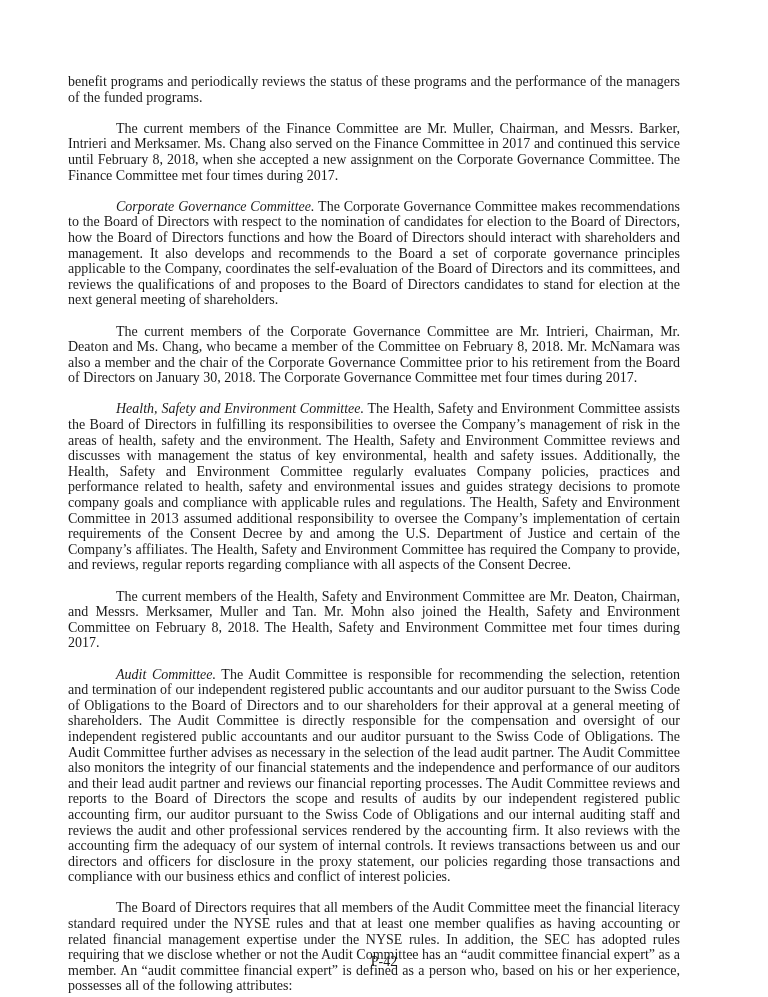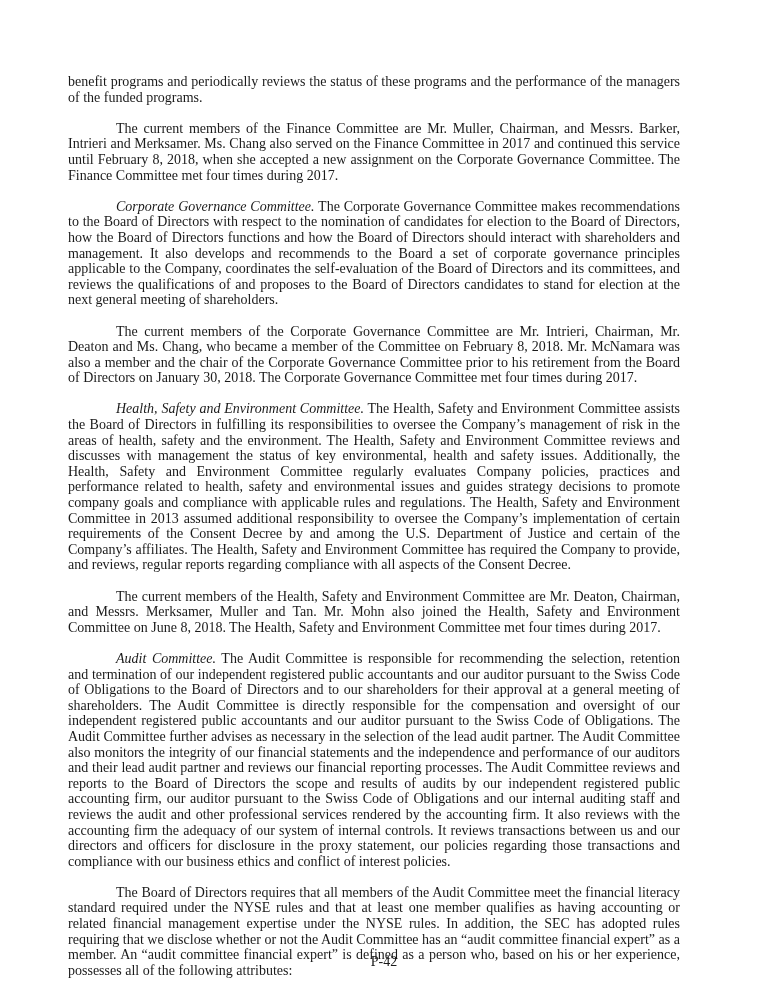--- a/index.html
+++ b/index.html
@@ -70,21 +70,21 @@
   <p class="para indent">
     <span class="heading-ital">Corporate Governance Committee.</span><span> The Corporate Governance Committee makes recommendations to the Board of Directors with respect to the nomination of candidates for election to the Board of Directors, how the Board of Directors functions and how the Board of Directors should interact with shareholders and management. It also develops and recommends to the Board a set of corporate governance principles applicable to the Company, coordinates the self-evaluation of the Board of Directors and its committees, and reviews the qualifications of and proposes to the Board of Directors candidates to stand for election at the next general meeting of shareholders.</span>
   </p>
   <p class="para indent">
     <span class="heading-ital"></span><span>The current members of the Corporate Governance Committee are Mr. Intrieri, Chairman, Mr. Deaton and Ms. Chang, who became a member of the Committee on February 8, 2018. Mr. McNamara was also a member and the chair of the Corporate Governance Committee prior to his retirement from the Board of Directors on January 30, 2018. The Corporate Governance Committee met four times during 2017.</span>
   </p>
   <p class="para indent">
     <span class="heading-ital">Health, Safety and Environment Committee.</span><span> The Health, Safety and Environment Committee assists the Board of Directors in fulfilling its responsibilities to oversee the Company’s management of risk in the areas of health, safety and the environment. The Health, Safety and Environment Committee reviews and discusses with management the status of key environmental, health and safety issues. Additionally, the Health, Safety and Environment Committee regularly evaluates Company policies, practices and performance related to health, safety and environmental issues and guides strategy decisions to promote company goals and compliance with applicable rules and regulations. The Health, Safety and Environment Committee in 2013 assumed additional responsibility to oversee the Company’s implementation of certain requirements of the Consent Decree by and among the U.S. Department of Justice and certain of the Company’s affiliates. The Health, Safety and Environment Committee has required the Company to provide, and reviews, regular reports regarding compliance with all aspects of the Consent Decree.</span>
   </p>
   <p class="para indent">
-    <span class="heading-ital"></span><span>The current members of the Health, Safety and Environment Committee are Mr. Deaton, Chairman, and Messrs. Merksamer, Muller and Tan. Mr. Mohn also joined the Health, Safety and Environment Committee on June 8, 2018. The Health, Safety and Environment Committee met four times during 2017.</span>
+    <span class="heading-ital"></span><span>The current members of the Health, Safety and Environment Committee are Mr. Deaton, Chairman, and Messrs. Merksamer, Muller and Tan. Mr. Mohn also joined the Health, Safety and Environment Committee on February 8, 2018. The Health, Safety and Environment Committee met four times during 2017.</span>
   </p>
   <p class="para indent">
     <span class="heading-ital">Audit Committee.</span><span> The Audit Committee is responsible for recommending the selection, retention and termination of our independent registered public accountants and our auditor pursuant to the Swiss Code of Obligations to the Board of Directors and to our shareholders for their approval at a general meeting of shareholders. The Audit Committee is directly responsible for the compensation and oversight of our independent registered public accountants and our auditor pursuant to the Swiss Code of Obligations. The Audit Committee further advises as necessary in the selection of the lead audit partner. The Audit Committee also monitors the integrity of our financial statements and the independence and performance of our auditors and their lead audit partner and reviews our financial reporting processes. The Audit Committee reviews and reports to the Board of Directors the scope and results of audits by our independent registered public accounting firm, our auditor pursuant to the Swiss Code of Obligations and our internal auditing staff and reviews the audit and other professional services rendered by the accounting firm. It also reviews with the accounting firm the adequacy of our system of internal controls. It reviews transactions between us and our directors and officers for disclosure in the proxy statement, our policies regarding those transactions and compliance with our business ethics and conflict of interest policies.</span>
   </p>
   <p class="para indent">
     <span class="heading-ital"></span><span>The Board of Directors requires that all members of the Audit Committee meet the financial literacy standard required under the NYSE rules and that at least one member qualifies as having accounting or related financial management expertise under the NYSE rules. In addition, the SEC has adopted rules requiring that we disclose whether or not the Audit Committee has an “audit committee financial expert” as a member. An “audit committee financial expert” is defined as a person who, based on his or her experience, possesses all of the following attributes:</span>
   </p>
   <ul class="bullet-list">
     <li class="bullet-item">
       <span class="bullet-dot">•</span>

